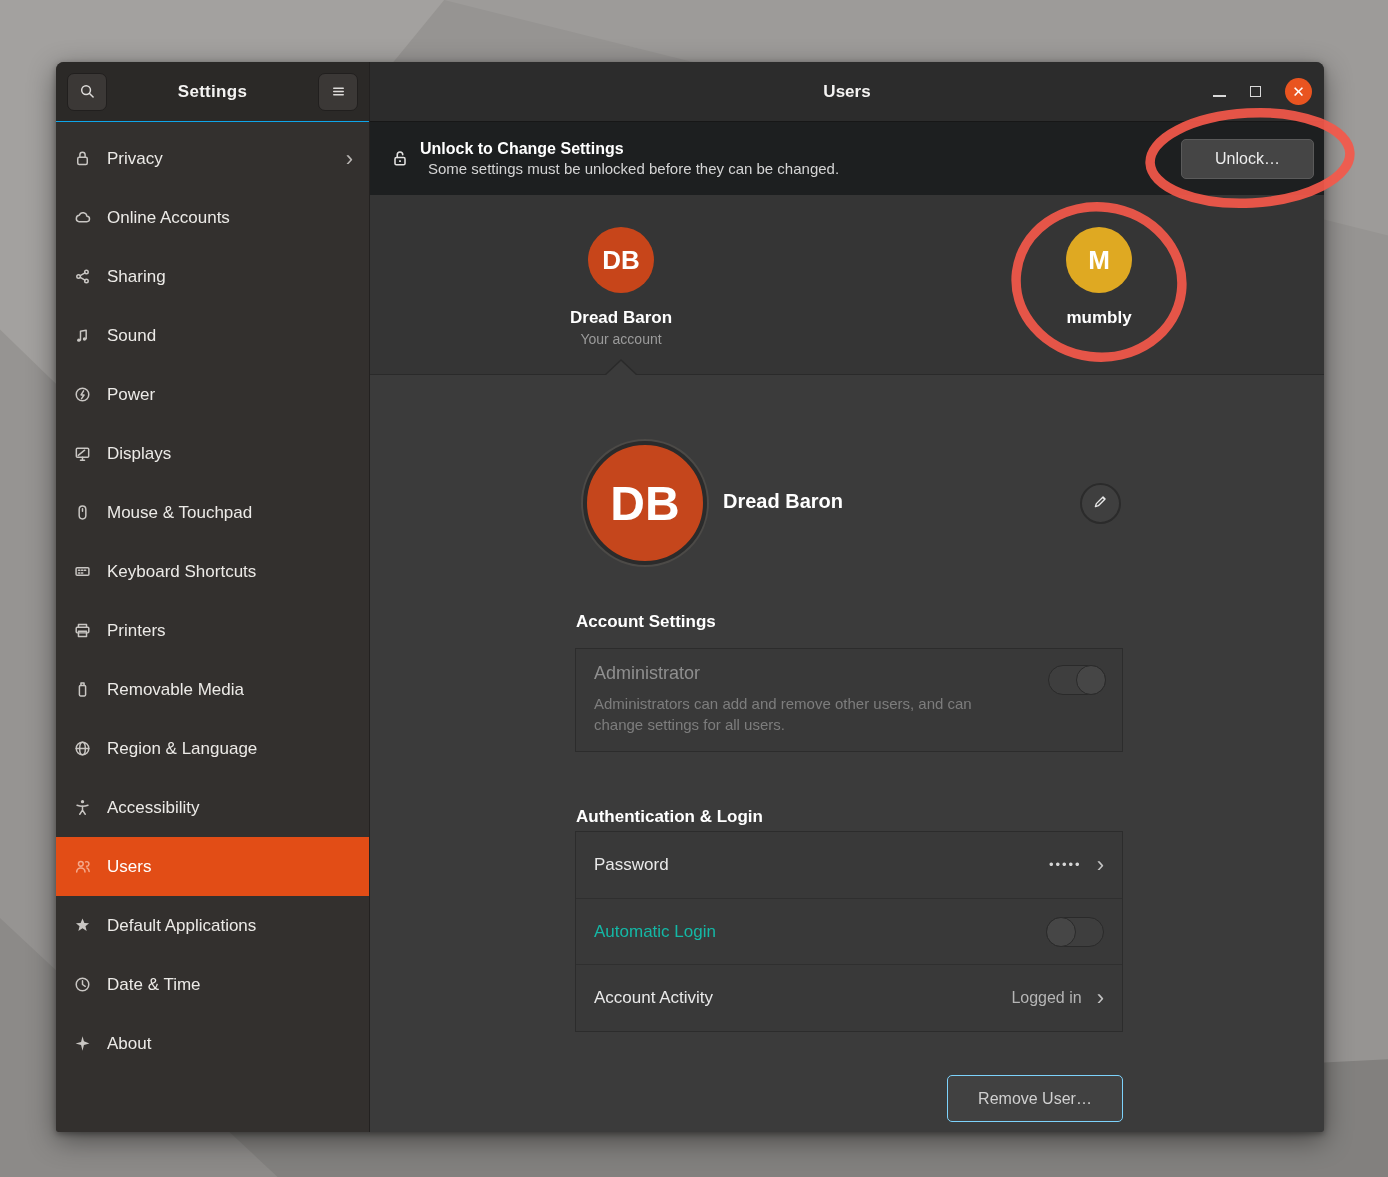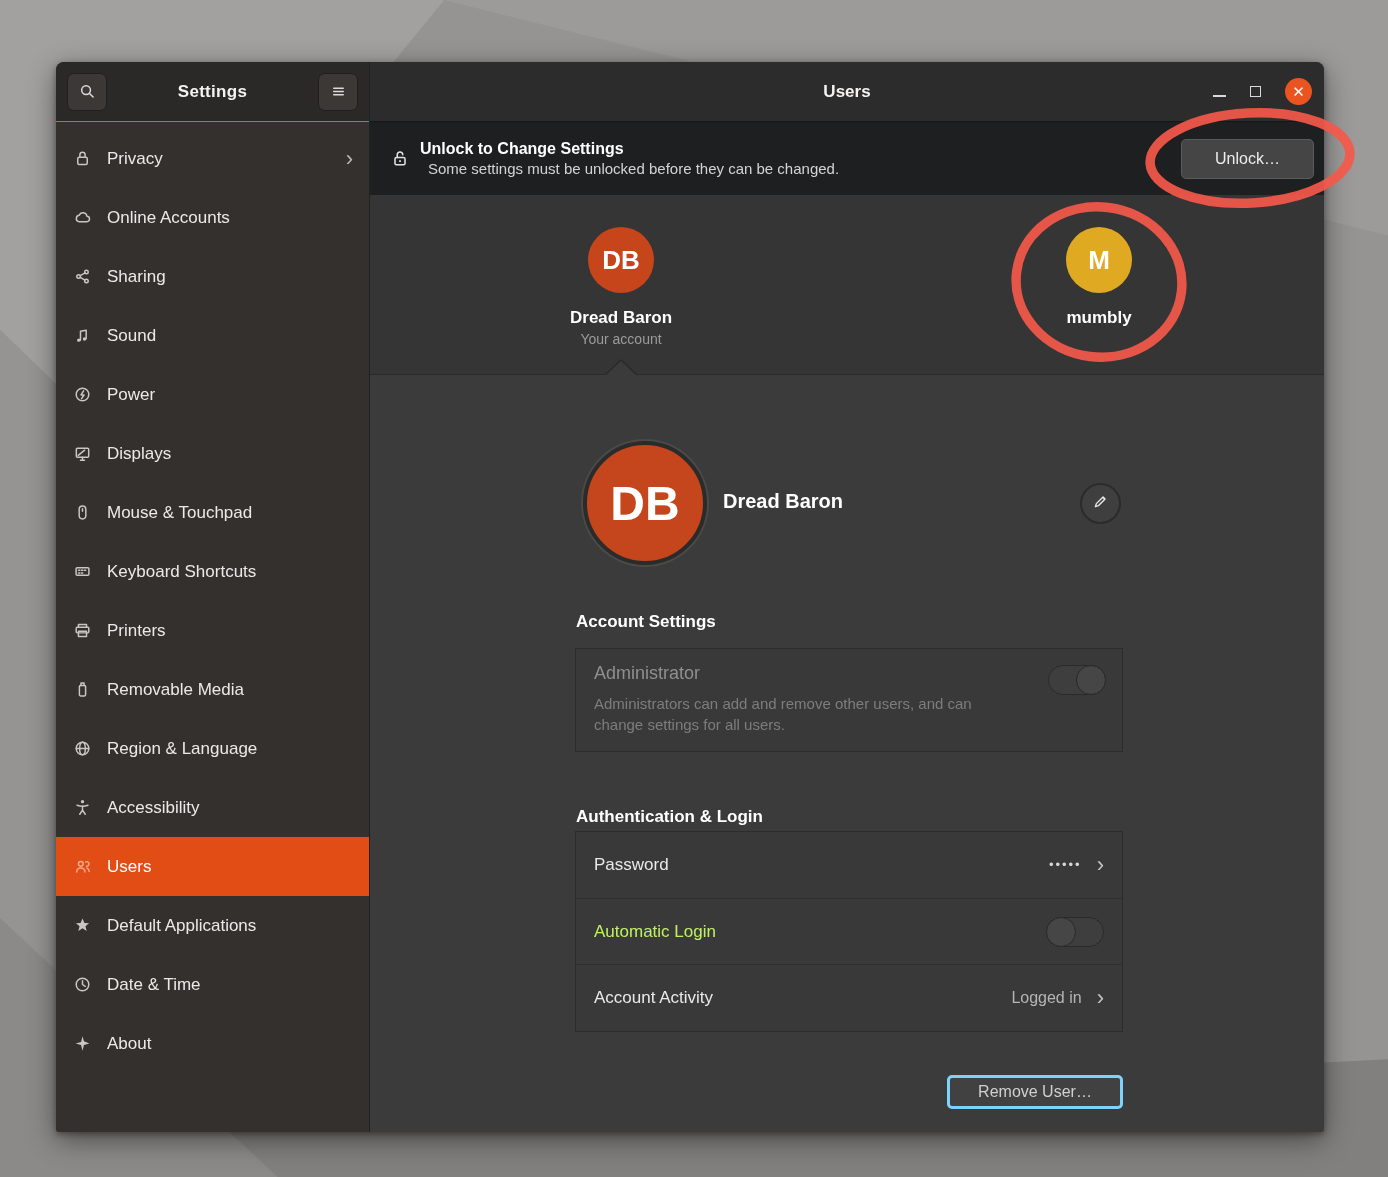--- a/index.html
+++ b/index.html
@@ -77,33 +77,33 @@
   .sec-head { position:absolute; left:206px; color:#ffffff; font-weight:700; font-size:17px; }
   .sh1 { top:237px; } .sh2 { top:432px;text-align:center; }
   .card { position:absolute; left:205px; width:548px; background:#393939; border:1px solid #2c2c2c; border-radius:0; }
   .card1 { top:273px; height:104px; padding:14px 18px; }
   .admin-label { color:#8f8f8f; font-size:18px; }
   .admin-desc { margin-top:9px; color:#7d7d7d; font-size:15px; line-height:1.4; max-width:430px; }
   .card2 { top:456px; height:201px; display:flex; flex-direction:column; }
   .row { flex:1; display:flex; align-items:center; padding:0 18px; }
   .row + .row { border-top:1px solid #2f2f2f; }
   .row-label { font-size:17px; color:#e9e9e9; }
-  .row-label.dim { color:#bef264; }
+  .row-label.dim { color:#14b8a6; }
   .row-right { margin-left:auto; display:flex; align-items:center; gap:15px; }
   .dots { color:#d6d6d6; font-size:13px; letter-spacing:2px; }
   .value { color:#b5b5b5; font-size:16px; }
   .chev { color:#c2c2c2; font-size:22px; line-height:1; }
 
   .toggle { width:58px; height:30px; border-radius:15px; background:#3e3e3e; border:1px solid #2a2a2a; position:relative; flex:none; }
   .toggle .knob { position:absolute; top:-1px; width:30px; height:30px; border-radius:50%; background:#464646; border:1px solid #2a2a2a; }
   .toggle.on .knob { right:-1px; } .toggle.off .knob { left:-1px; }
   .card1 .toggle { position:absolute; right:16px; top:16px; }
 
-  .remove-btn { position:absolute; left:577px; top:700px; width:176px; height:34px;
-    background:#414141; border:3px solid #7dd3fc; border-radius:5px; color:#d0d0d0; font-size:16px;
+  .remove-btn { position:absolute; left:577px; top:700px; width:176px; height:47px;
+    background:#414141; border:1px solid #7dd3fc; border-radius:5px; color:#d0d0d0; font-size:16px;
     display:flex; align-items:center; justify-content:center; }
 
   
   .anno { position:absolute; inset:0; pointer-events:none; z-index:50; }
 </style>
 </head>
 <body>
 
 <div class="facet f1"></div>
 <div class="facet f2"></div>

